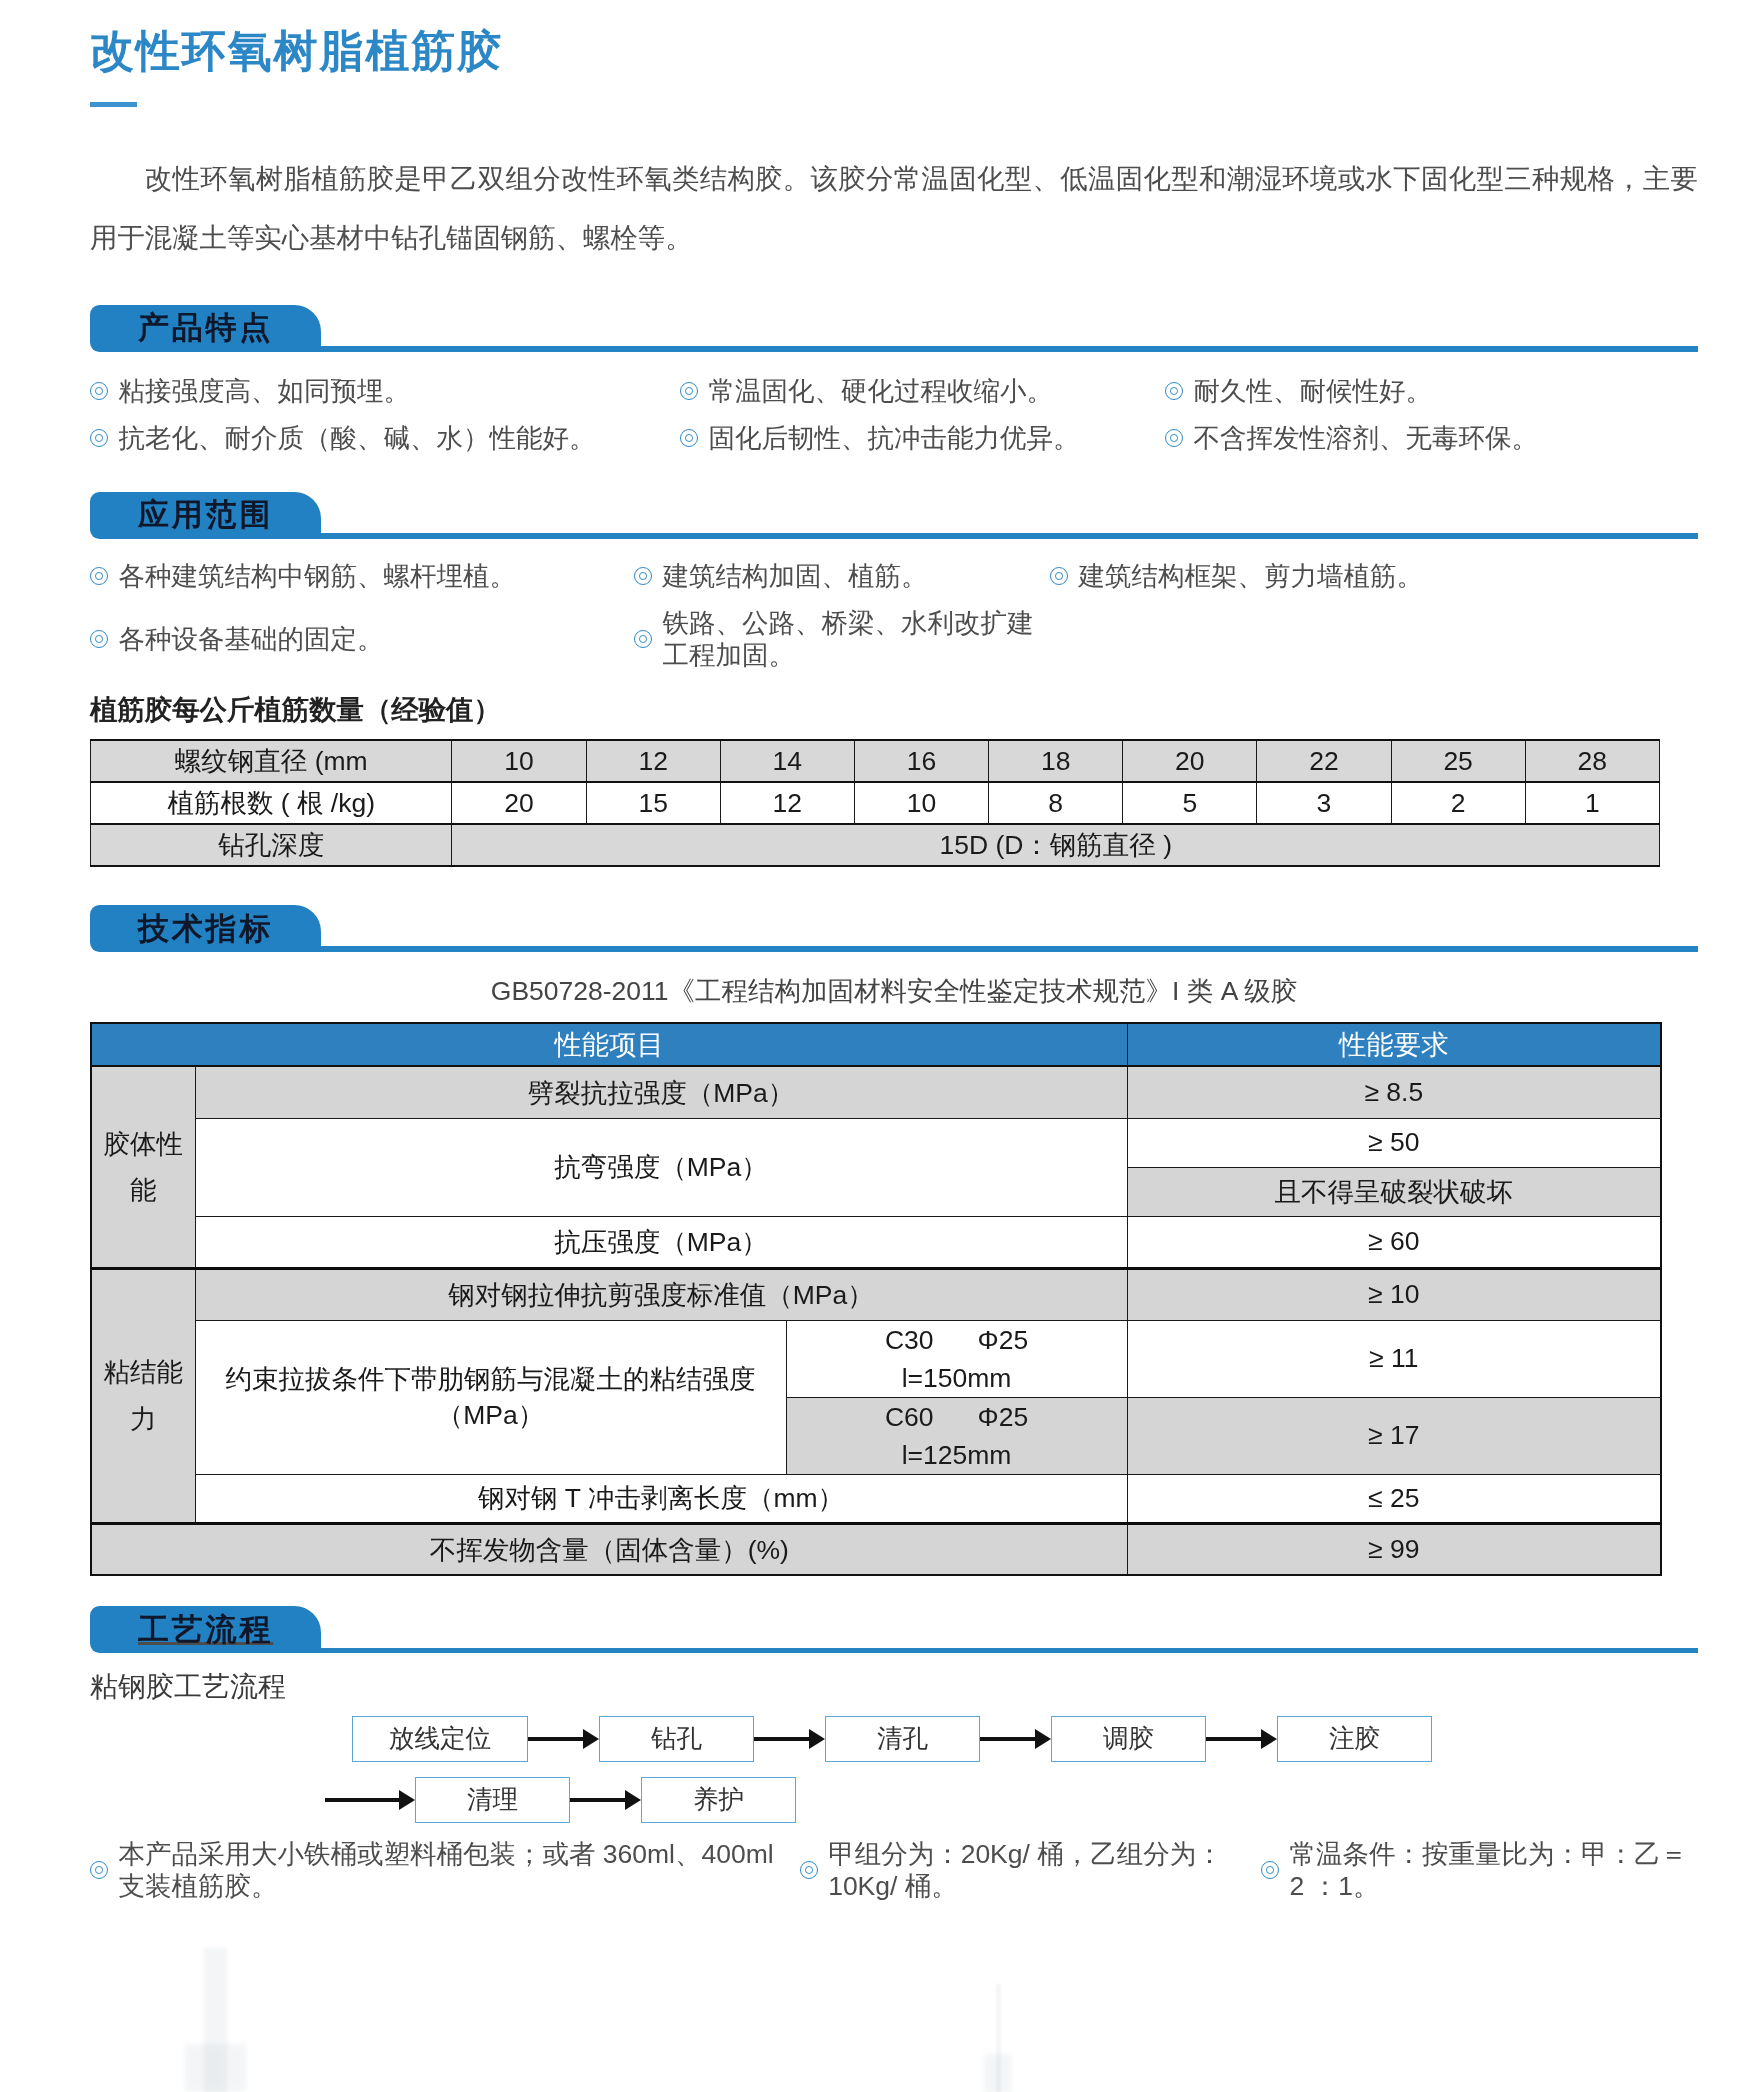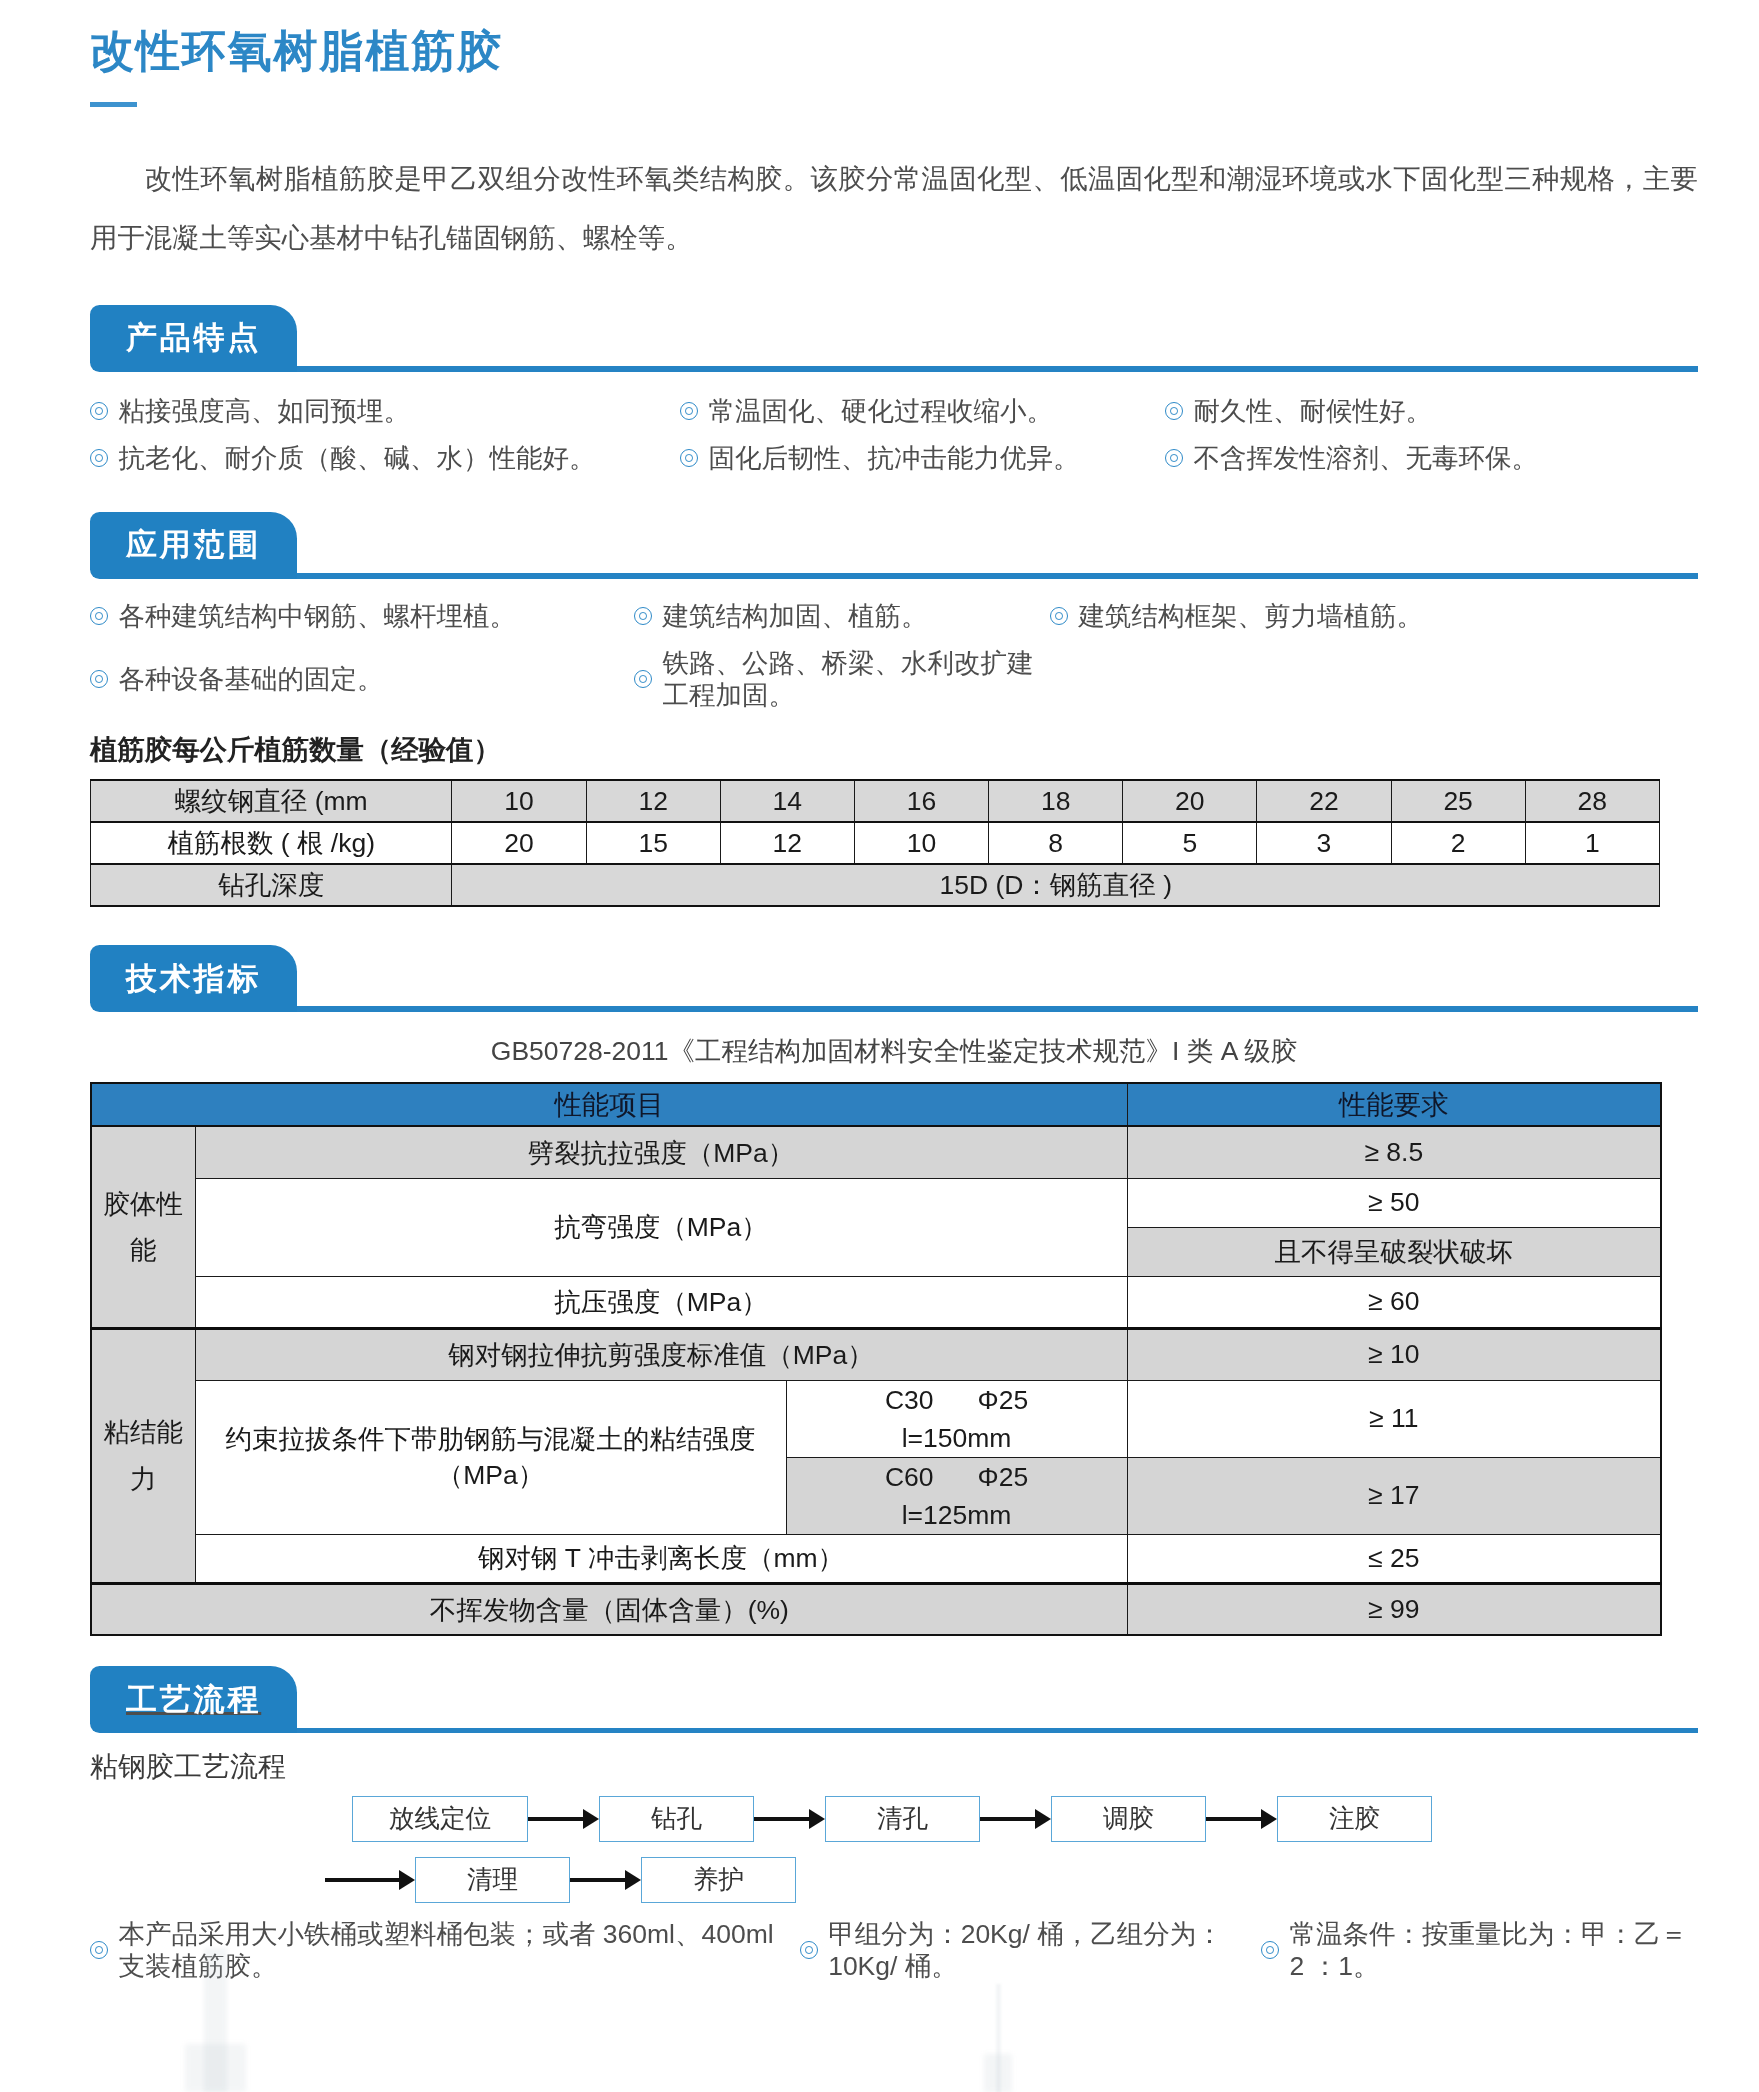--- a/index.html
+++ b/index.html
@@ -9,22 +9,22 @@
 
   
   .doc-title{margin:0;font-size:44px;line-height:51px;font-weight:bold;color:#2c87c6;letter-spacing:1.9px;}
   .title-dash{margin-top:26.5px;width:47px;height:4.7px;background:#3d93cf;}
 
   
   .intro{margin:42px 0 0 0;font-size:27.4px;line-height:59px;color:#4d4d4d;text-indent:2em;text-align:justify;}
 
   
   .section-header{display:flex;align-items:flex-end;margin-top:38px;}
-  .badge{height:67px;display:inline-flex;align-items:center;padding:0 36px;background:#2181c2;
-         color:#ffffff;font-size:31px;font-weight:bold;letter-spacing:2.8px;border-radius:9.5px 26.5px 0 9.5px;}
+  .badge{height:47px;display:inline-flex;align-items:center;padding:0 48px;background:#2181c2;
+         color:#0f172a;font-size:31px;font-weight:bold;letter-spacing:2.8px;border-radius:9.5px 26.5px 0 9.5px;}
   .hline{flex:1;height:5.7px;background:#2583c4;}
 
   
   .bullets{display:grid;row-gap:15px;margin-top:23px;font-size:26.5px;color:#4d4d4d;}
   .features-grid{grid-template-columns:590px 485px 1fr;}
   .apps-grid{grid-template-columns:544px 416px 1fr;margin-top:21px;}
   .pack-list{display:flex;flex-direction:row;row-gap:11.4px;margin-top:15px;font-size:26.5px;}
   .bullet{display:flex;align-items:center;line-height:32px;}
   .bullseye{flex:0 0 auto;width:16px;height:16px;border:1.9px solid #2e8ac8;border-radius:50%;
             display:flex;align-items:center;justify-content:center;margin-right:10.4px;}
@@ -40,21 +40,21 @@
   .rebar-table tr{height:42px;}
   .gray{background:#d8d8d8;}
 
   
   .gb-caption{margin:21px 0 0 0;font-size:26.5px;color:#444;text-align:center;}
 
   
   .spec-table{margin-top:13.2px;width:1570px;font-size:26.5px;color:#1a1a1a;border:2.8px solid #111;}
   .spec-table td,.spec-table th{border:1.9px solid #1a1a1a;text-align:center;vertical-align:middle;
                                 font-weight:normal;padding:0 5.7px;}
-  .spec-table .hdr{background:#2e80bf;color:#0f172a;height:43px;font-size:27.4px;}
+  .spec-table .hdr{background:#2e80bf;color:#ffffff;height:43px;font-size:27.4px;}
   .spec-table .hdr th{border-bottom:2.8px solid #111;}
   .g2{background:#d5d5d5;}
   .grp{background:#d5d5d5;line-height:1.75;}
   .row-s{height:49px;}
   .row-m{height:52px;}
   .row-l{height:74px;}
   .tt td{border-top:3.8px solid #0d0d0d;}
   .grade-line{display:flex;justify-content:center;gap:44px;line-height:38px;}
   .sub-line{line-height:38px;}
 

